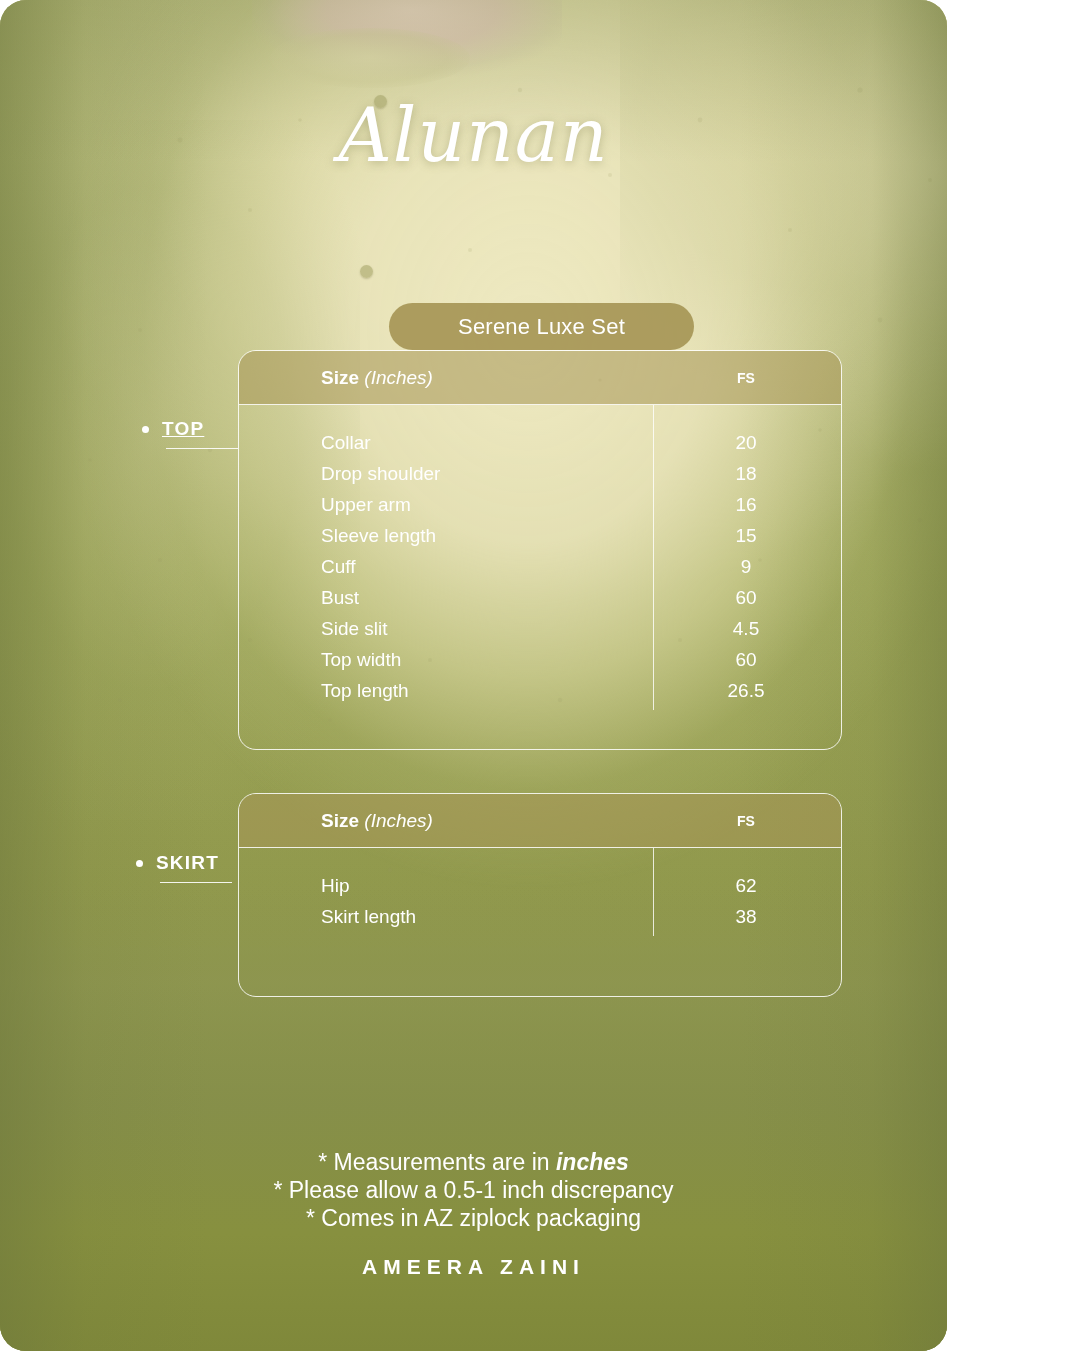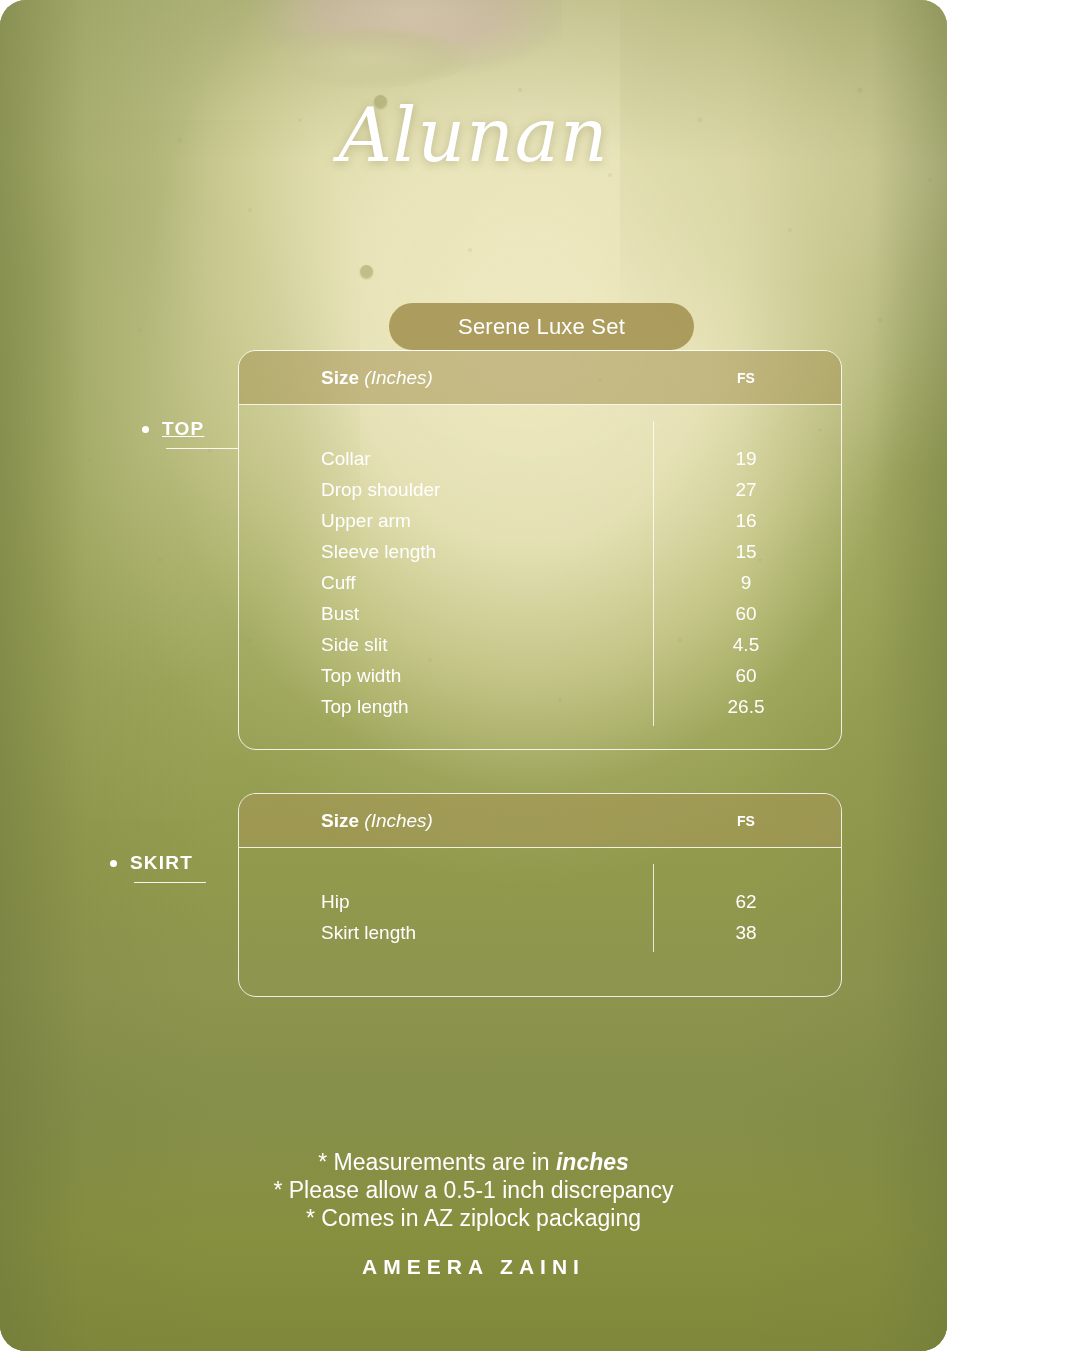--- a/index.html
+++ b/index.html
@@ -123,21 +123,21 @@
     border-bottom: 1px solid rgba(255,255,255,0.85);
   }
   .thead .c1 { padding-left: 82px; font-size: 19px; }
   .thead .c1 b { font-weight: bold; }
   .thead .c1 i { font-style: italic; }
   .thead .c2 {
     position: absolute; right: 0; width: 190px; text-align: center;
     font-size: 14px; font-weight: bold;
   }
 
-  .tbody { position: relative; padding: 22px 0 18px; margin-top: 16px; }
+  .tbody { position: relative; padding: 22px 0 18px; }
   .divider {
     position: absolute;
     top: 0; bottom: 14px;
     left: 414px;
     width: 1px;
     background: rgba(255,255,255,0.8);
   }
   .row {
     display: flex;
     align-items: center;
@@ -168,21 +168,21 @@
     background: #ffffff;
     margin-right: 13px;
   }
   .marker .rule {
     position: absolute;
     left: 24px; top: 30px;
     width: 72px; height: 1px;
     background: rgba(255,255,255,0.9);
   }
   #marker-top { left: 142px; top: 418px; text-decoration: underline; }
-  #marker-skirt { left: 110px; top: 852px; align-items: center; }
+  #marker-skirt { left: 136px; top: 852px; align-items: center; }
 
   
   .notes {
     position: absolute;
     left: 0; right: 0; top: 1148px;
     text-align: center;
     color: #ffffff;
     font-size: 23px;
     line-height: 28px;
   }
@@ -271,25 +271,25 @@
         <b>Size</b>
         <i>(Inches)</i>
       </div>
       <div class="c2">FS</div>
     </div>
     <div class="tbody row-wrap">
       <div class="divider"></div>
 
       <div class="row row-wrap">
         <div class="label">Collar</div>
-        <div class="value">19</div>
+        <div class="value">20</div>
       </div>
       <div class="row row-wrap">
         <div class="label">Drop shoulder</div>
-        <div class="value">27</div>
+        <div class="value">18</div>
       </div>
       <div class="row row-wrap">
         <div class="label">Upper arm</div>
         <div class="value">16</div>
       </div>
       <div class="row row-wrap">
         <div class="label">Sleeve length</div>
         <div class="value">15</div>
       </div>
       <div class="row row-wrap">

